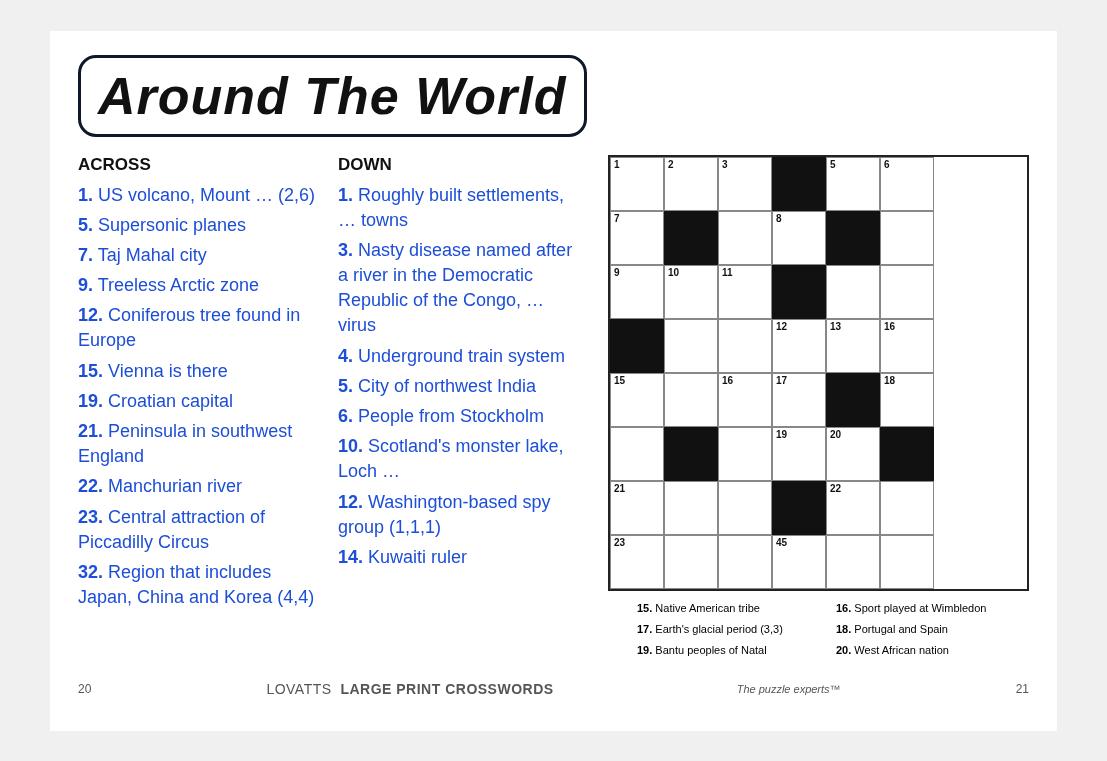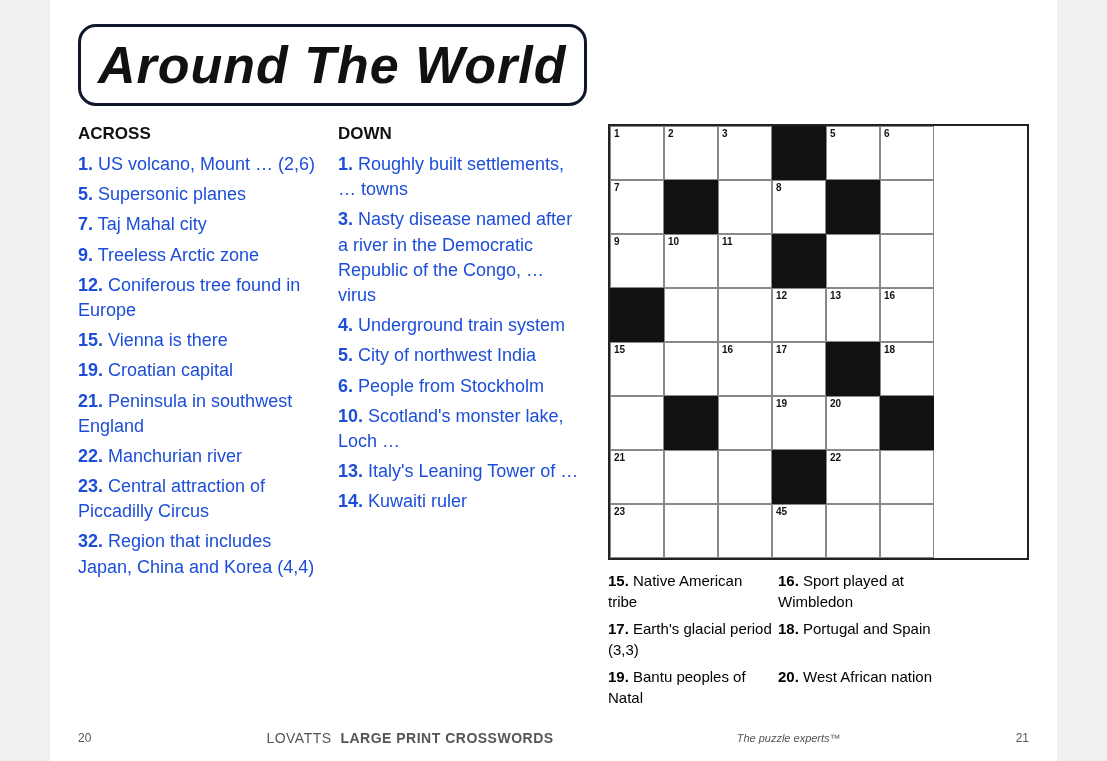--- a/index.html
+++ b/index.html
@@ -94,24 +94,25 @@
       line-height: 1;
     }
     .below-grid {
       display: flex;
       gap: 0;
       margin-top: 10px;
       flex-wrap: wrap;
     }
     .below-clue-group {
       width: 165px;
-      font-size: 15px;
+      font-size: 11px;
       line-height: 1.4;
       margin-right: 5px;
       margin-bottom: 6px;
+      margin-left: 29px;
     }
     .below-clue-group .clue-num {
       font-weight: 900;
     }
     .footer {
       display: flex;
       justify-content: space-between;
       align-items: center;
       margin-top: 16px;
       font-size: 12px;
@@ -162,21 +163,21 @@
 
       <div class="clues-col">
         <div class="clues-col-header">DOWN</div>
         <div id="down-clues-container">
             <div class="clue-item"><span class="clue-num">1.</span> Roughly built settlements, … towns</div>
             <div class="clue-item"><span class="clue-num">3.</span> Nasty disease named after a river in the Democratic Republic of the Congo, … virus</div>
             <div class="clue-item"><span class="clue-num">4.</span> Underground train system</div>
             <div class="clue-item"><span class="clue-num">5.</span> City of northwest India</div>
             <div class="clue-item"><span class="clue-num">6.</span> People from Stockholm</div>
             <div class="clue-item"><span class="clue-num">10.</span> Scotland's monster lake, Loch …</div>
-            <div class="clue-item"><span class="clue-num">13.</span> Italy's Leaning Tower of …</div>
+            <div class="clue-item"><span class="clue-num">12.</span> Washington-based spy group (1,1,1)</div>
             <div class="clue-item"><span class="clue-num">14.</span> Kuwaiti ruler</div>
           </div>
       </div>
     </div>
 
     <div class="puzzle-area">
       <div class="crossword-grid" id="crossword-grid">
           <div class="cell">
             <span class="cell-num">1</span>
           </div>

